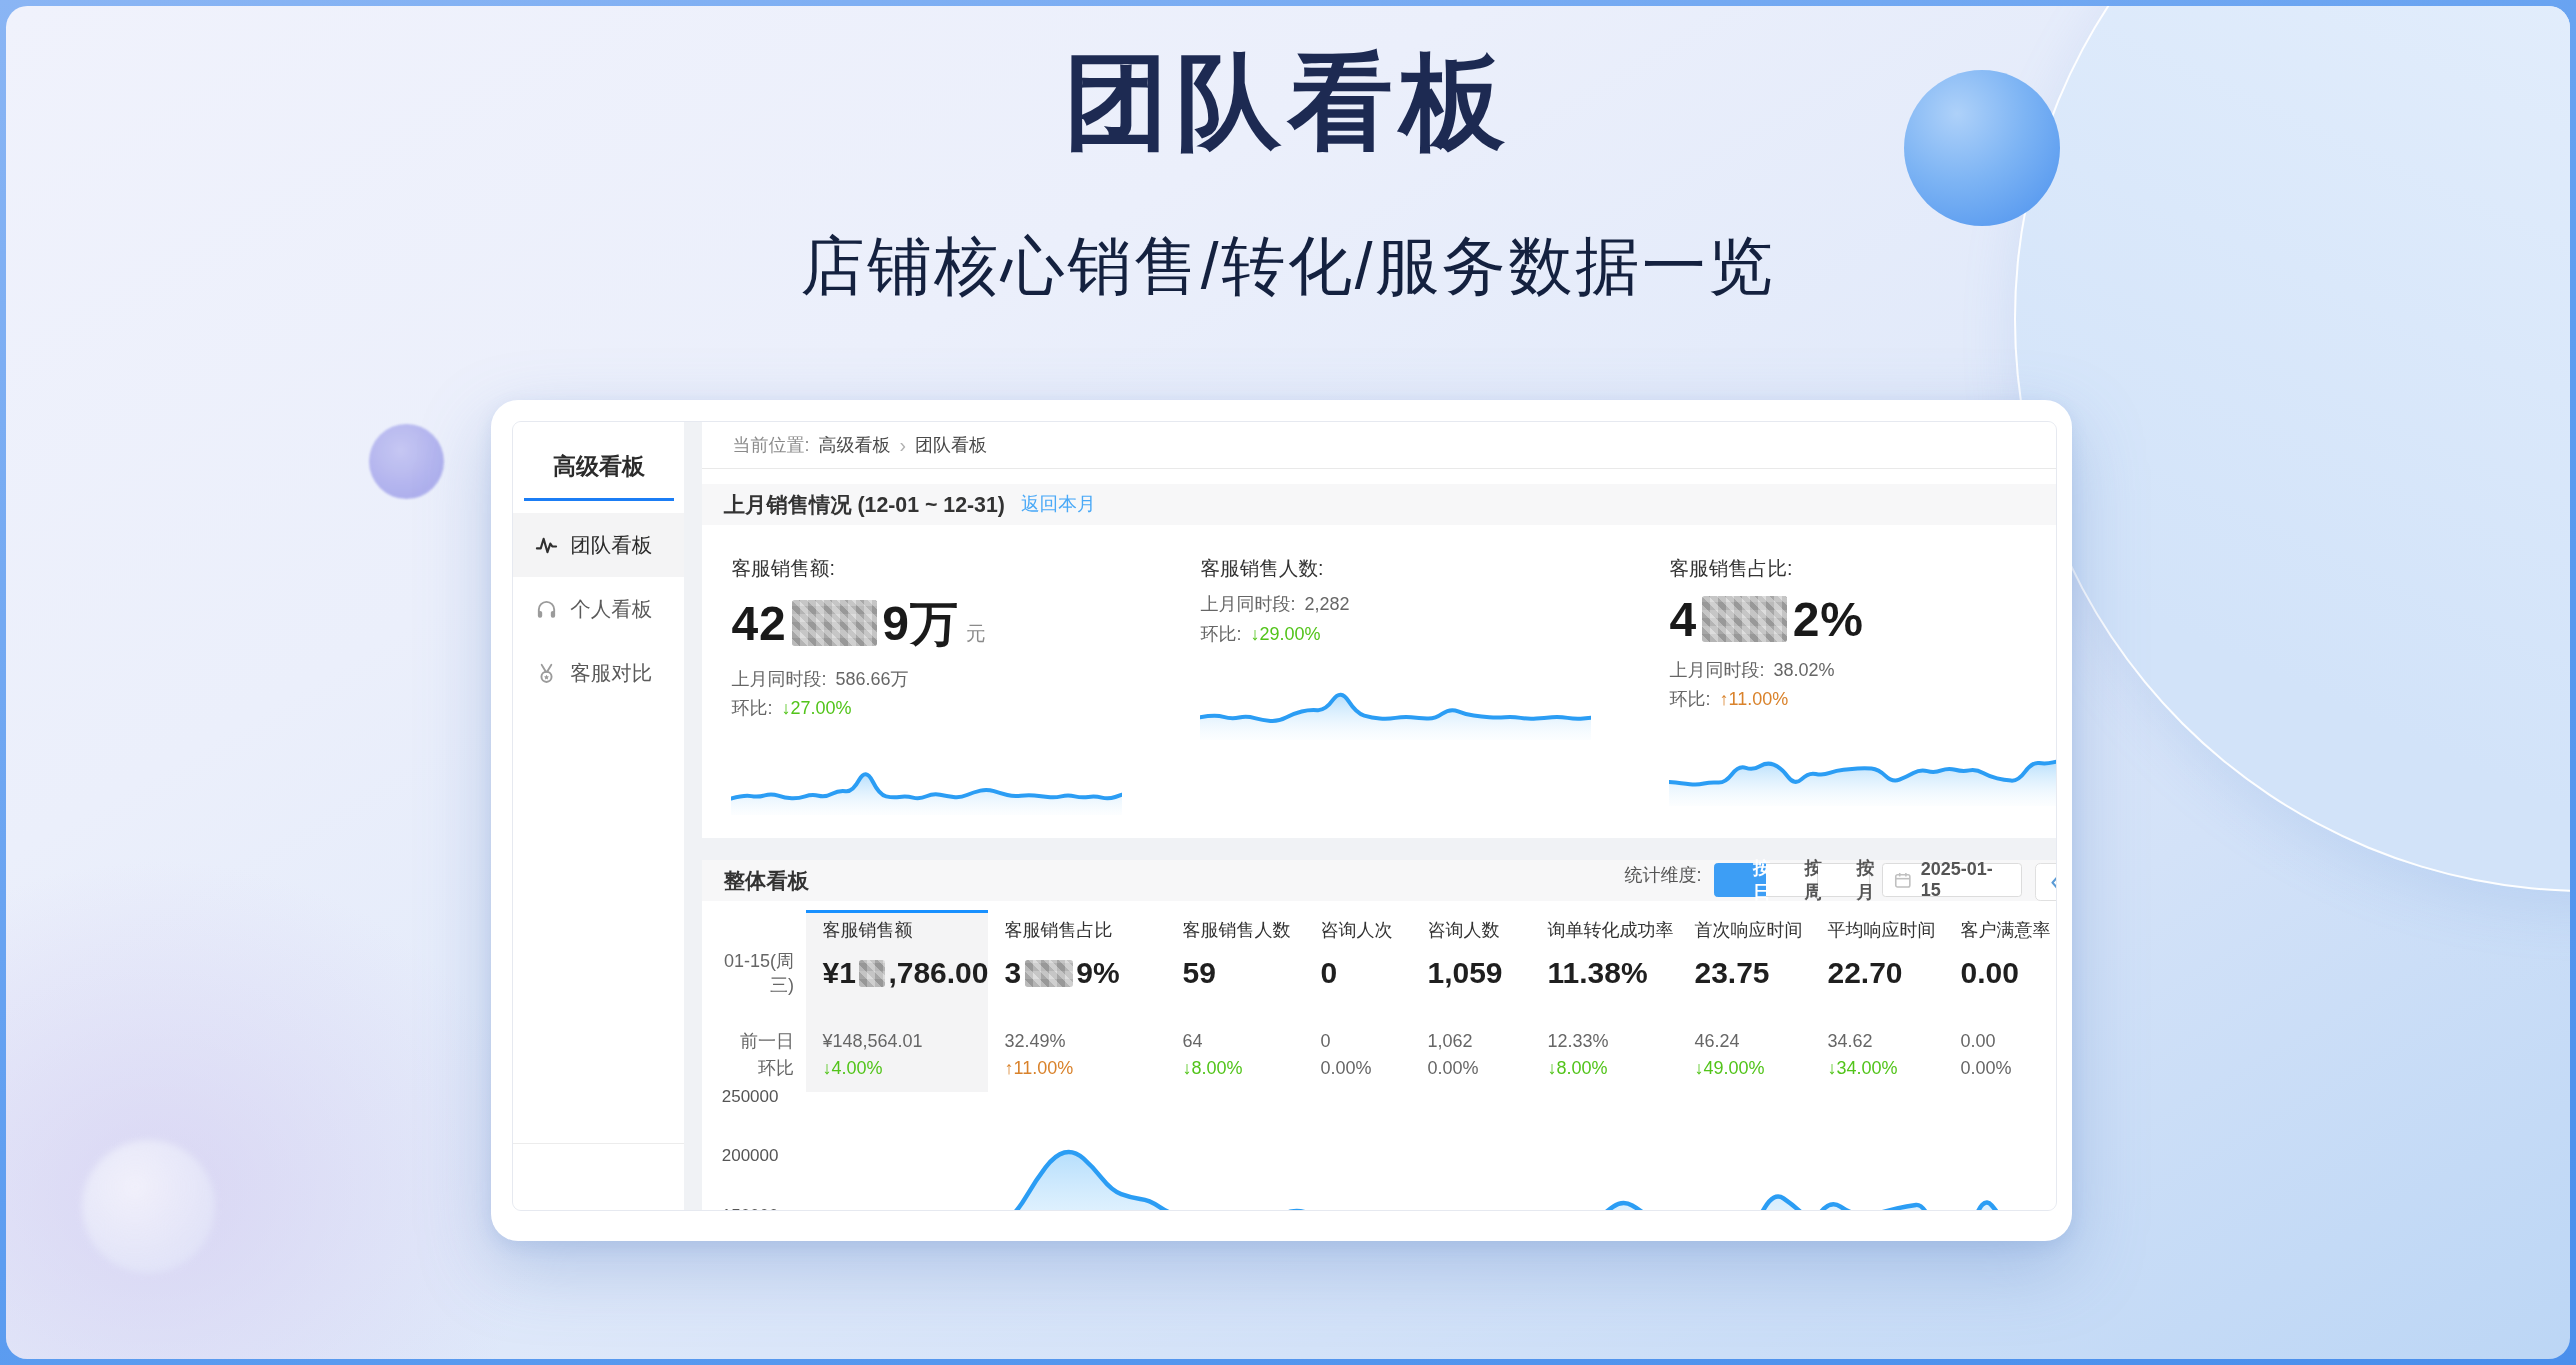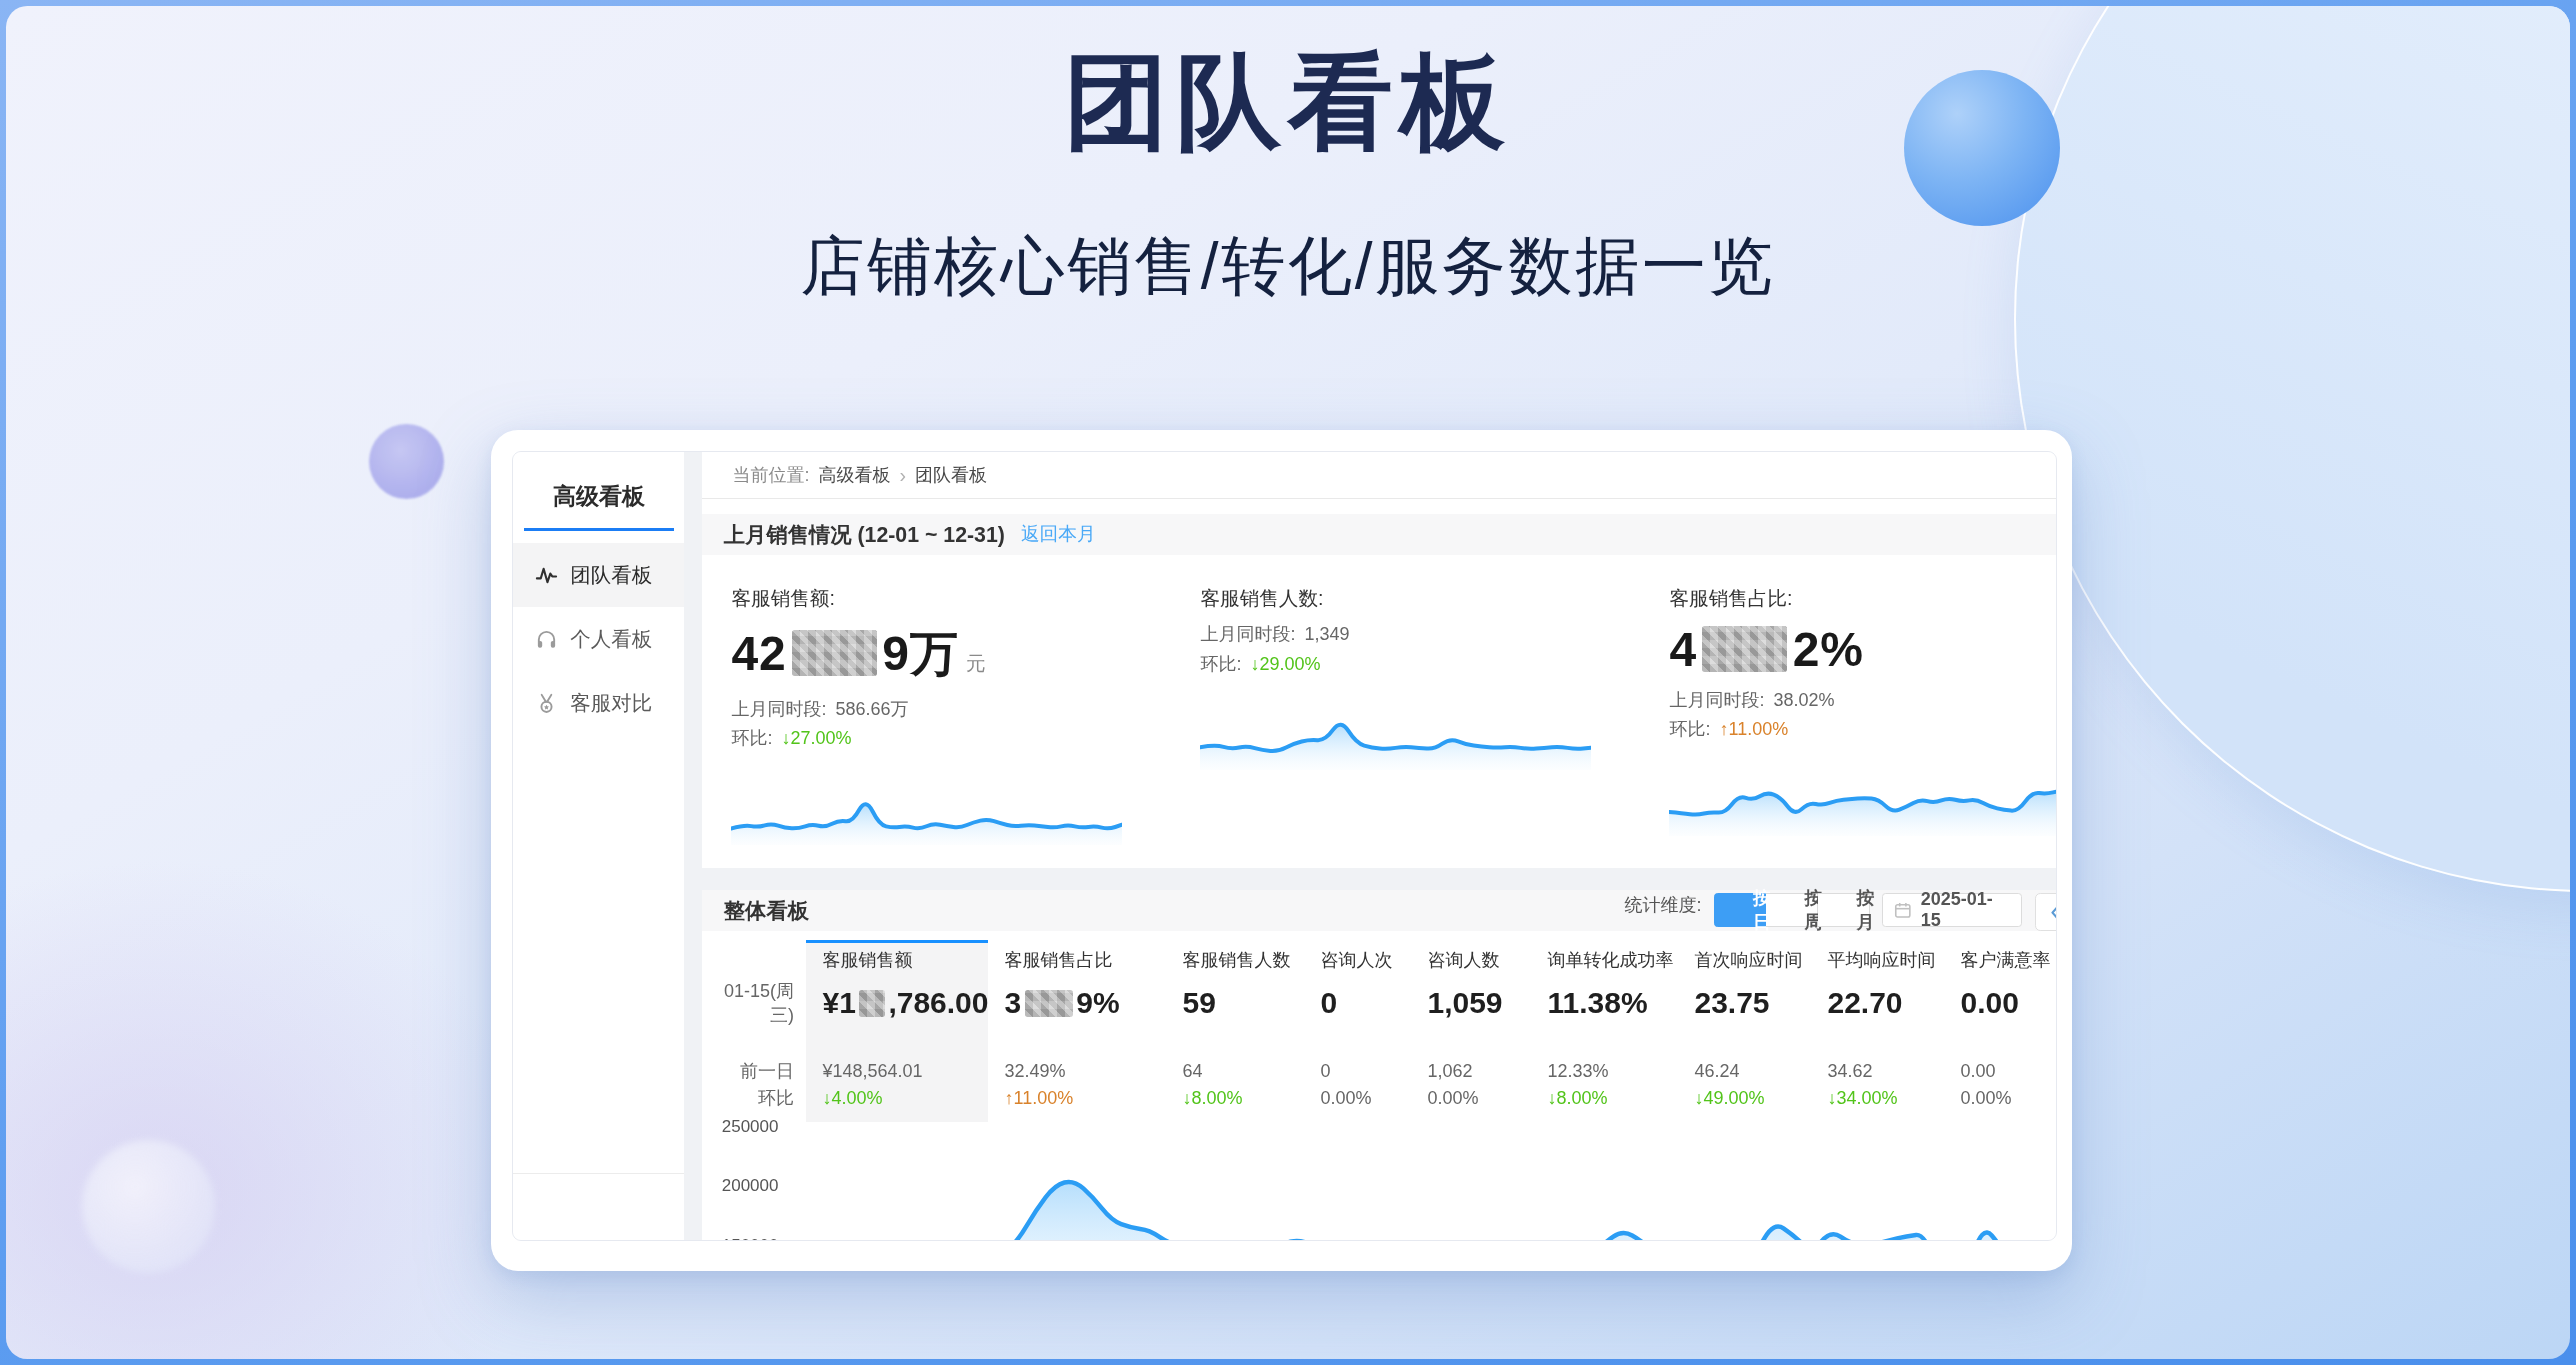--- a/index.html
+++ b/index.html
@@ -20,21 +20,21 @@
   .purple-dot{left:363px;top:418px;width:75px;height:75px;opacity:.92;
     background:radial-gradient(circle at 42% 35%,#c3c4f3 0%,#aaabec 70%);filter:blur(0.9px);}
   .soft-bl{left:76px;top:1134px;width:133px;height:133px;opacity:.65;
     background:radial-gradient(circle at 40% 35%,rgba(255,255,255,.95),rgba(222,235,252,.4));filter:blur(3.6px);}
   
   .page-title{position:absolute;top:27px;left:0;width:100%;text-align:center;
     font-size:105px;font-weight:800;letter-spacing:7.1px;color:#1d2a52;}
   .page-subtitle{position:absolute;top:217px;left:0;width:100%;text-align:center;
     font-size:64px;font-weight:500;letter-spacing:2.7px;color:#14213f;}
   
-  .card{position:absolute;left:485px;top:424px;width:1581px;height:841px;background:#fff;
+  .card{position:absolute;left:485px;top:394px;width:1581px;height:841px;background:#fff;
     border-radius:27px;box-shadow:0 27px 71px rgba(96,134,199,.35),0 5.3px 16px rgba(96,134,199,.15);
     padding:21.3px 0 0 21.3px;box-sizing:border-box;overflow:hidden;}
   .shot{width:1545px;height:790px;background:#f0f2f5;border-radius:9px;overflow:hidden;
     display:flex;border:0.9px solid #e6e9f0;box-sizing:border-box;}
   
   .sidebar{width:171px;flex:none;background:#fff;position:relative;}
   .sb-title{margin-top:28.5px;text-align:center;font-size:23px;font-weight:700;color:#2b2b2b;padding-bottom:16px;}
   .sb-underline{border-bottom:3.6px solid #1b7df5;margin:0 10.7px 12.4px 10.7px;}
   .sb-item{height:64px;display:flex;align-items:center;padding-left:21.3px;gap:12.4px;
     font-size:20.5px;color:#5a5a5a;cursor:pointer;}
@@ -183,21 +183,21 @@
               <div class="m-row"><span class="m-k">上月同时段:</span><span class="m-v">586.66万</span></div>
               <div class="m-row"><span class="m-k">环比:</span><span class="m-v down">↓27.00%</span></div>
               <svg class="spark" width="391" height="73" viewBox="0 0 440 82">
                 <path class="area" fill="url(#areaGrad)" d="M0,63.6Q15.2,59.3 22.8,60.8Q30.3,62.2 37.9,60.0Q45.5,57.8 53.1,60.3Q60.7,62.9 68.3,63.3Q75.9,63.6 83.5,61.1Q91,58.6 98.6,60.4Q106.2,62.2 113.8,58.2Q121.4,54.2 129.0,55.3Q136.6,56.4 144.1,42.7Q151.7,29 159.3,44.1Q166.9,59.3 174.5,61.1Q182.1,62.9 189.6,61.8Q197.2,60.7 204.8,62.5Q212.4,64.3 220.0,61.0Q227.6,57.8 235.2,59.3Q242.8,60.7 250.3,61.8Q257.9,62.9 265.5,59.6Q273.1,56.4 280.7,54.6Q288.3,52.8 295.9,55.3Q303.4,57.8 311.0,59.6Q318.6,61.4 326.2,60.3Q333.8,59.3 341.4,60.0Q349,60.7 356.6,61.8Q364.1,62.9 371.7,61.1Q379.3,59.3 386.9,61.1Q394.5,62.9 402.1,61.8Q409.7,60.7 417.3,62.5Q424.8,64.3 432.4,61.8L440,59.3L440,82L0,82Z"></path>
                     <path class="line" fill="none" stroke="#2b9df4" stroke-width="4.5" stroke-linejoin="round" stroke-linecap="round" d="M0,63.6Q15.2,59.3 22.8,60.8Q30.3,62.2 37.9,60.0Q45.5,57.8 53.1,60.3Q60.7,62.9 68.3,63.3Q75.9,63.6 83.5,61.1Q91,58.6 98.6,60.4Q106.2,62.2 113.8,58.2Q121.4,54.2 129.0,55.3Q136.6,56.4 144.1,42.7Q151.7,29 159.3,44.1Q166.9,59.3 174.5,61.1Q182.1,62.9 189.6,61.8Q197.2,60.7 204.8,62.5Q212.4,64.3 220.0,61.0Q227.6,57.8 235.2,59.3Q242.8,60.7 250.3,61.8Q257.9,62.9 265.5,59.6Q273.1,56.4 280.7,54.6Q288.3,52.8 295.9,55.3Q303.4,57.8 311.0,59.6Q318.6,61.4 326.2,60.3Q333.8,59.3 341.4,60.0Q349,60.7 356.6,61.8Q364.1,62.9 371.7,61.1Q379.3,59.3 386.9,61.1Q394.5,62.9 402.1,61.8Q409.7,60.7 417.3,62.5Q424.8,64.3 432.4,61.8L440,59.3"></path>
               </svg>
             </div>
 
             <div class="metric">
               <div class="m-label">客服销售人数:</div>
-              <div class="m-row"><span class="m-k">上月同时段:</span><span class="m-v">1,349</span></div>
+              <div class="m-row"><span class="m-k">上月同时段:</span><span class="m-v">2,282</span></div>
               <div class="m-row"><span class="m-k">环比:</span><span class="m-v down">↓29.00%</span></div>
               <svg class="spark" width="391" height="73" viewBox="0 0 440 82">
                 <path class="area" fill="url(#areaGrad)" d="M0,56.4Q17.6,53.5 26.4,56.0Q35.2,58.6 44.0,56.8Q52.8,55 61.6,57.5Q70.4,60 79.2,60.7Q88,61.4 96.8,56.8Q105.6,52.1 114.4,50.0Q123.2,47.8 132.0,48.5Q140.8,49.2 149.6,37.0Q158.4,24.7 167.2,38.4Q176,52.1 184.8,54.6Q193.6,57.1 202.4,57.9Q211.2,58.6 220.0,57.2Q228.8,55.7 237.6,56.4Q246.4,57.1 255.2,57.9Q264,58.6 272.8,52.5Q281.6,46.3 290.4,49.9Q299.2,53.5 308.0,54.6Q316.8,55.7 325.6,56.4Q334.4,57.1 343.2,56.4Q352,55.7 360.8,57.2Q369.6,58.6 378.4,57.9Q387.2,57.1 396.0,56.4Q404.8,55.7 413.6,57.2Q422.4,58.6 431.2,57.9L440,57.1L440,82L0,82Z"></path>
                     <path class="line" fill="none" stroke="#2b9df4" stroke-width="4.5" stroke-linejoin="round" stroke-linecap="round" d="M0,56.4Q17.6,53.5 26.4,56.0Q35.2,58.6 44.0,56.8Q52.8,55 61.6,57.5Q70.4,60 79.2,60.7Q88,61.4 96.8,56.8Q105.6,52.1 114.4,50.0Q123.2,47.8 132.0,48.5Q140.8,49.2 149.6,37.0Q158.4,24.7 167.2,38.4Q176,52.1 184.8,54.6Q193.6,57.1 202.4,57.9Q211.2,58.6 220.0,57.2Q228.8,55.7 237.6,56.4Q246.4,57.1 255.2,57.9Q264,58.6 272.8,52.5Q281.6,46.3 290.4,49.9Q299.2,53.5 308.0,54.6Q316.8,55.7 325.6,56.4Q334.4,57.1 343.2,56.4Q352,55.7 360.8,57.2Q369.6,58.6 378.4,57.9Q387.2,57.1 396.0,56.4Q404.8,55.7 413.6,57.2Q422.4,58.6 431.2,57.9L440,57.1"></path>
               </svg>
             </div>
 
             <div class="metric">
               <div class="m-label">客服销售占比:</div>
               <div class="m-value"><span>4</span><span class="mosaic m-big"></span><span>2%</span><span class="m-unit"></span></div>

